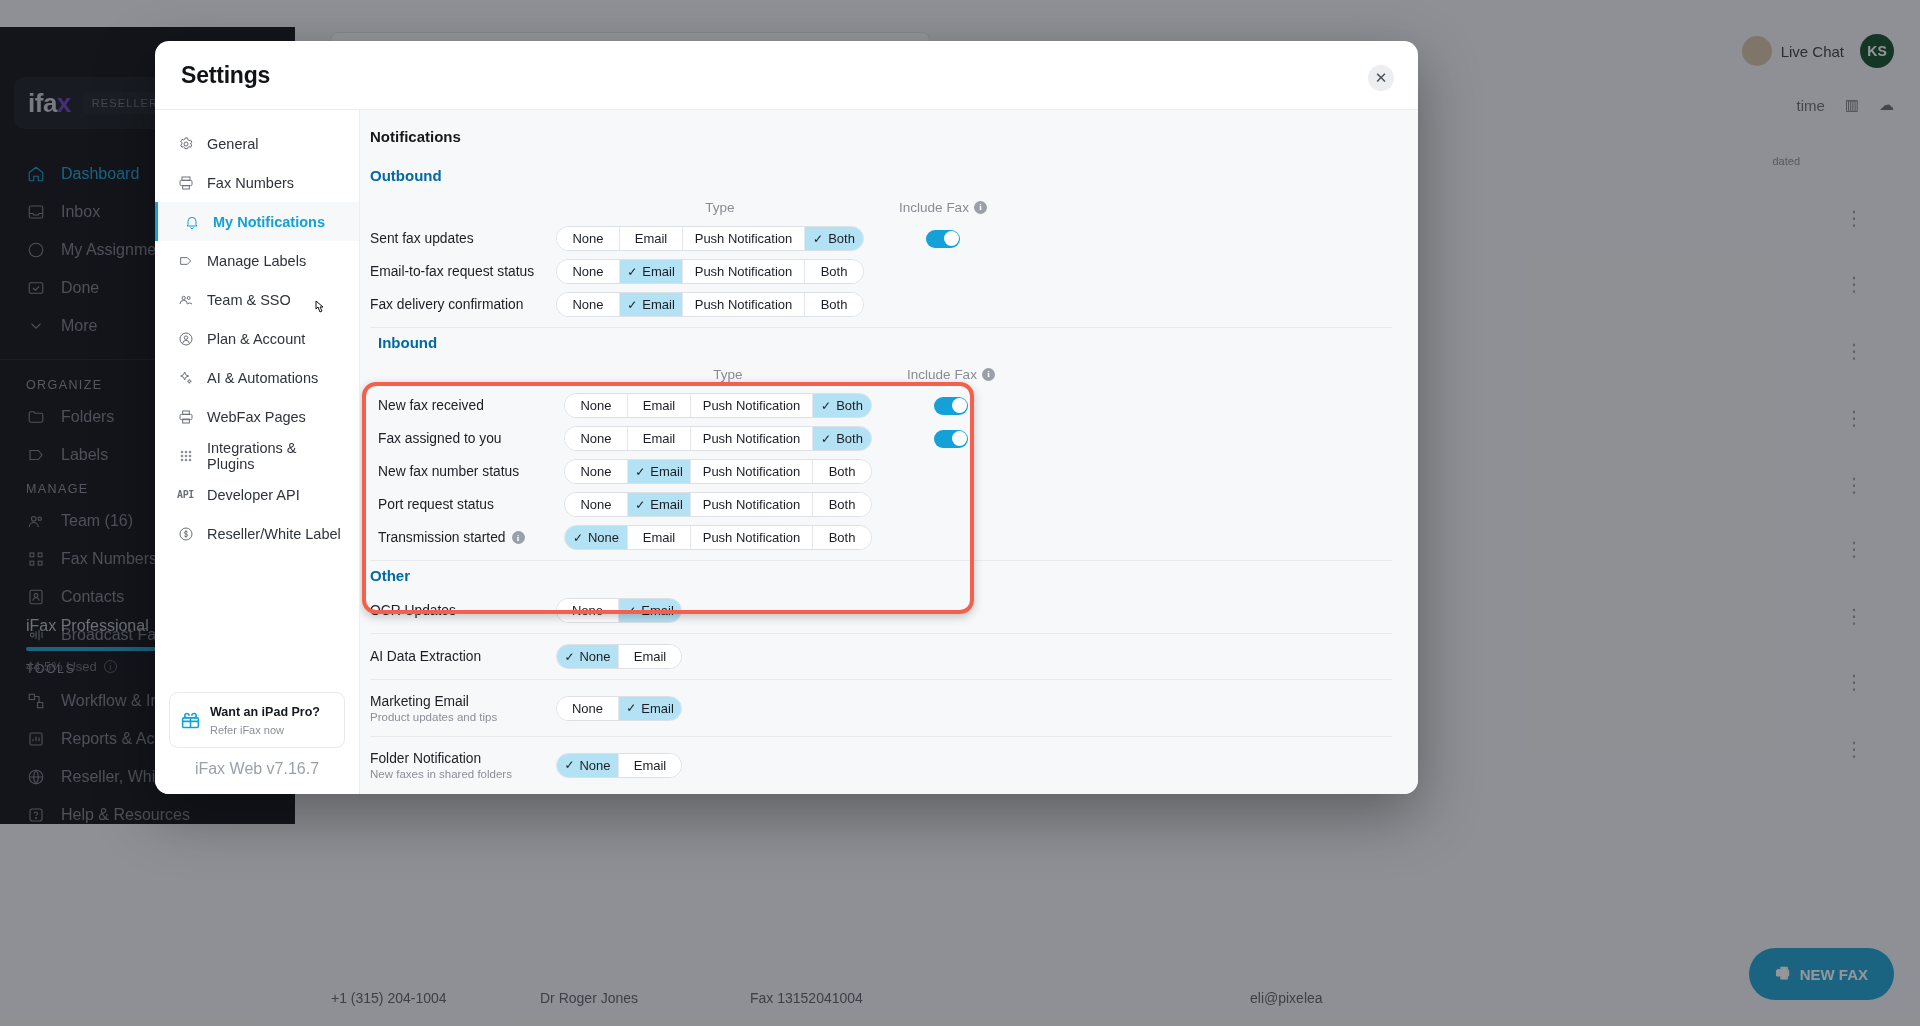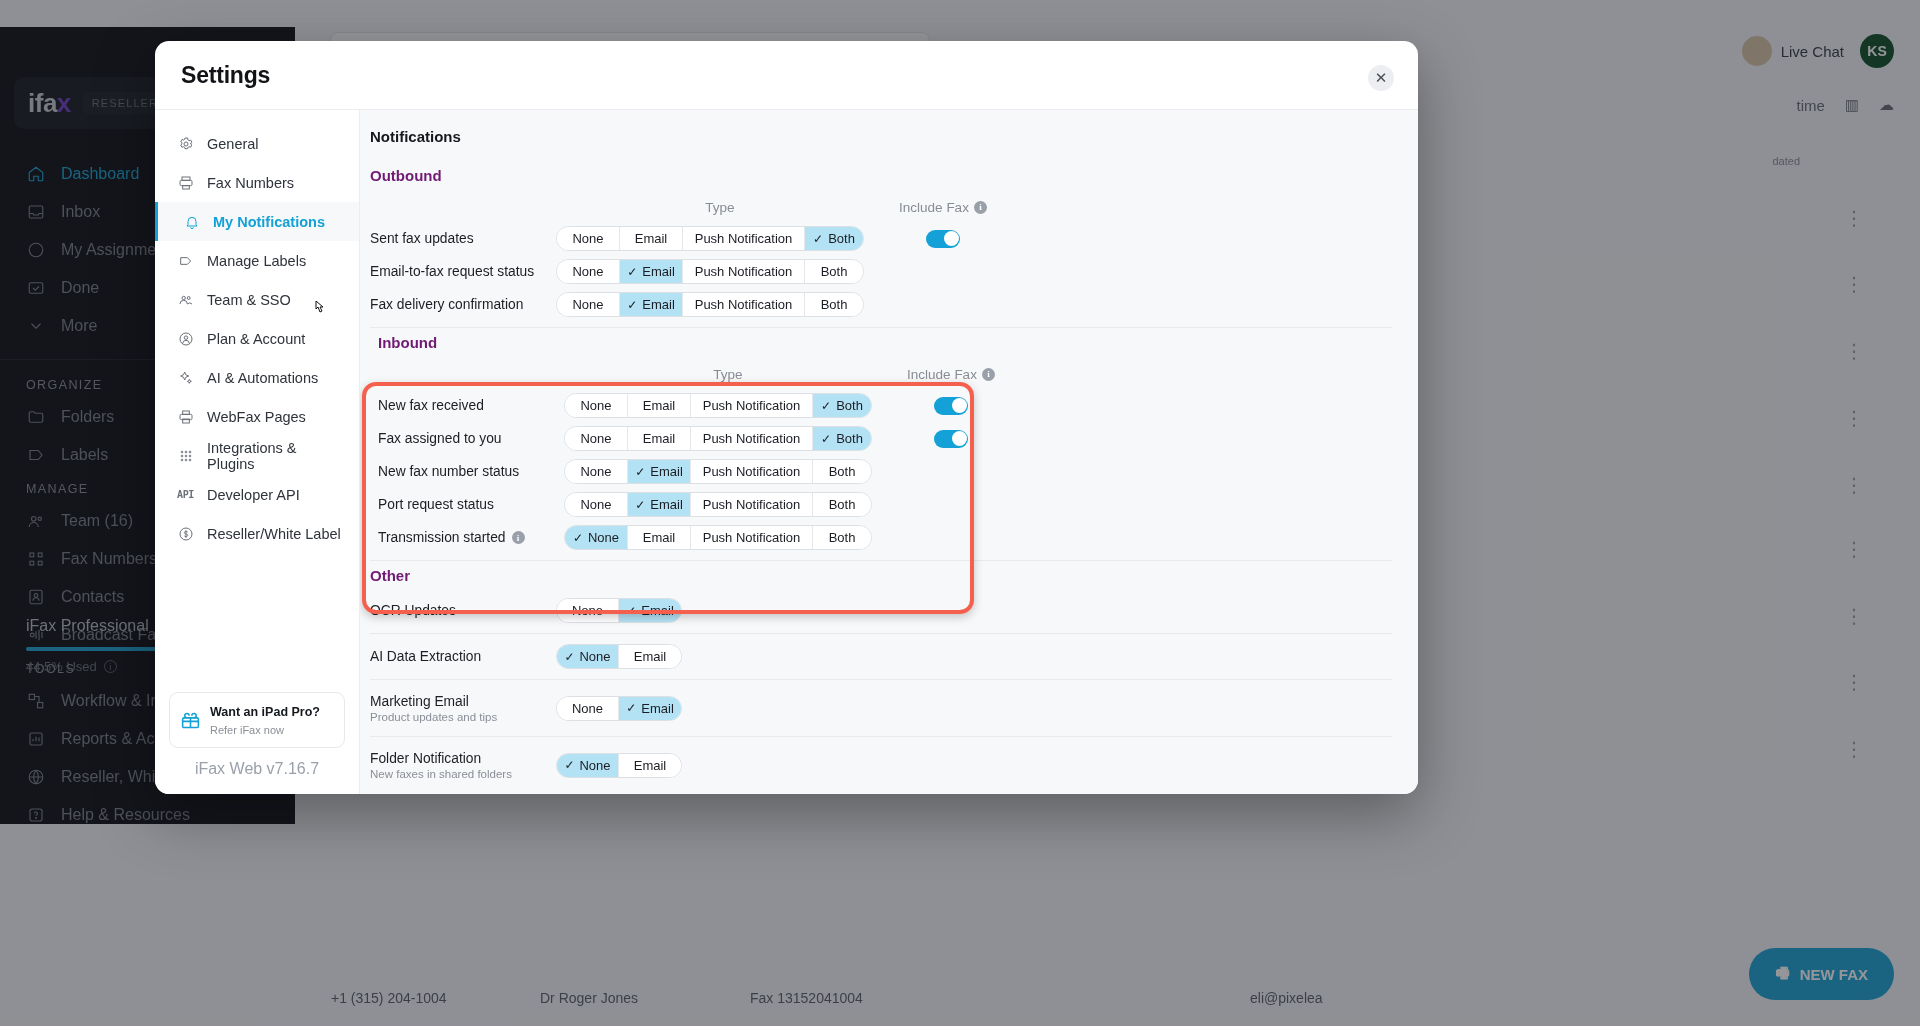--- a/index.html
+++ b/index.html
@@ -104,21 +104,21 @@
     padding: 9px 10px; display: flex; align-items: center; gap: 9px;
   }
   .promo-ico { width: 21px; height: 21px; color: #13a1d8; flex: none; }
   .promo-t1 { font-size: 12.5px; font-weight: 700; color: #15181d; }
   .promo-t2 { font-size: 11px; color: #8a8e97; margin-top: 11px; }
   .ver { text-align: center; font-size: 16px; color: #9aa0aa; padding-bottom: 16px; }
 
   
   .set-main { flex: 1; background: #f7f8f9; overflow: hidden; position: relative; padding: 18px 26px 0 10px; }
   .h-notifications { font-size: 15px; font-weight: 700; color: #15181d; margin: 0 0 22px 0; }
-  .h-section { font-size: 15px; font-weight: 700; color: #701a75; }
+  .h-section { font-size: 15px; font-weight: 700; color: #0369a1; }
 
   .colhead { display: flex; align-items: center; height: 30px; margin-top: 8px; }
   .colhead .spacer { width: 186px; flex: none; }
   .col-type { width: 328px; text-align: center; font-size: 13.5px; color: #878c95; }
   .col-incl { width: 118px; text-align: center; font-size: 13.5px; color: #878c95; display: flex; align-items: center; justify-content: center; gap: 5px; }
   .info-i {
     width: 13px; height: 13px; border-radius: 50%; background: #9aa0aa; color: #fff;
     font-size: 9px; font-weight: 700; display: inline-flex; align-items: center; justify-content: center;
     font-family: "Liberation Serif", serif;
   }

